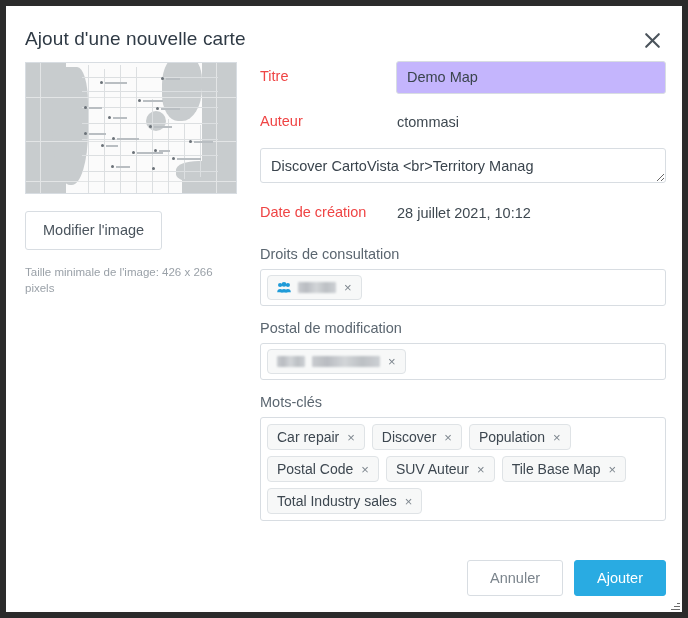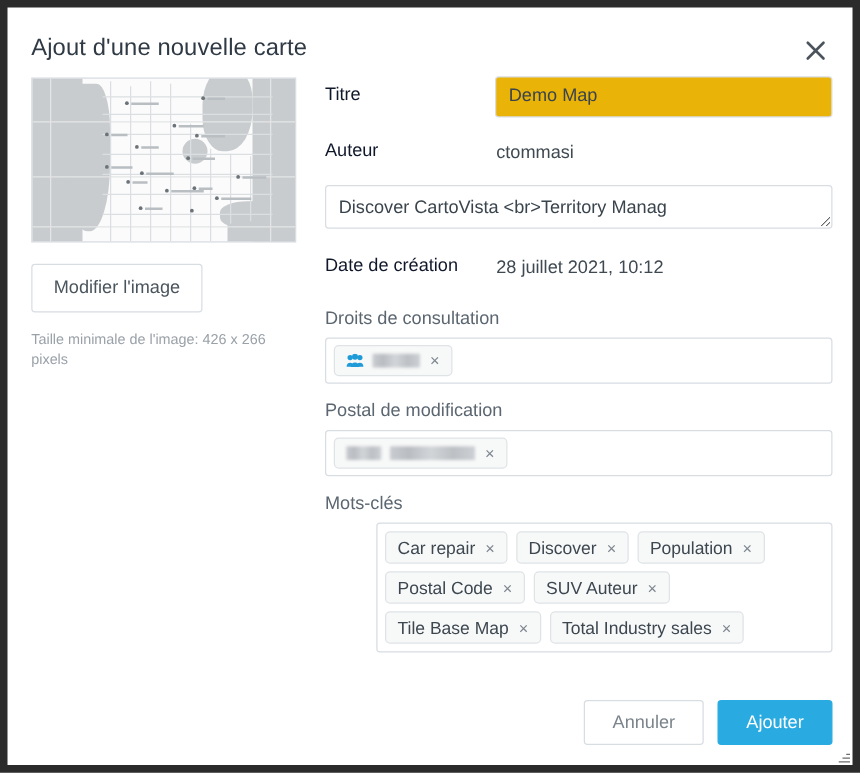--- a/index.html
+++ b/index.html
@@ -176,36 +176,36 @@
   .field-row {
     display: flex;
     align-items: center;
     min-height: 38px;
     margin-bottom: 7px;
   }
   .field-label {
     width: 136px;
     flex: 0 0 136px;
     font-size: 14.5px;
-    color: #0f172a;
+    color: #ef4444;
     line-height: 1.2;
   }
   .field-control {
     flex: 1 1 auto;
   }
   .text-input {
     width: 100%;
     box-sizing: border-box;
     height: 33px;
     padding: 6px 10px;
     border: 1px solid #d8dde2;
     border-radius: 3px;
     font-size: 14.5px;
     color: #3a444d;
-    background: #eab308;
+    background: #c4b5fd;
     font-family: "Liberation Sans", sans-serif;
     outline: none;
   }
   .text-area {
     width: 100%;
     box-sizing: border-box;
     height: 35px;
     padding: 7px 10px;
     border: 1px solid #d8dde2;
     border-radius: 3px;
@@ -239,21 +239,21 @@
     border-radius: 3px;
     background: #ffffff;
     padding: 5px 6px;
     min-height: 22px;
     display: flex;
     flex-wrap: wrap;
     gap: 6px 7px;
     align-items: center;
     box-sizing: border-box;
   }
-  .chip-box.tall { padding: 6px 6px; margin-left: 41px; }
+  .chip-box.tall { padding: 6px 6px; }
   .chip {
     display: inline-flex;
     align-items: center;
     gap: 7px;
     background: #f7f8f8;
     border: 1px solid #dfe3e6;
     border-radius: 4px;
     padding: 5px 8px 5px 9px;
     font-size: 14px;
     color: #3d4750;

